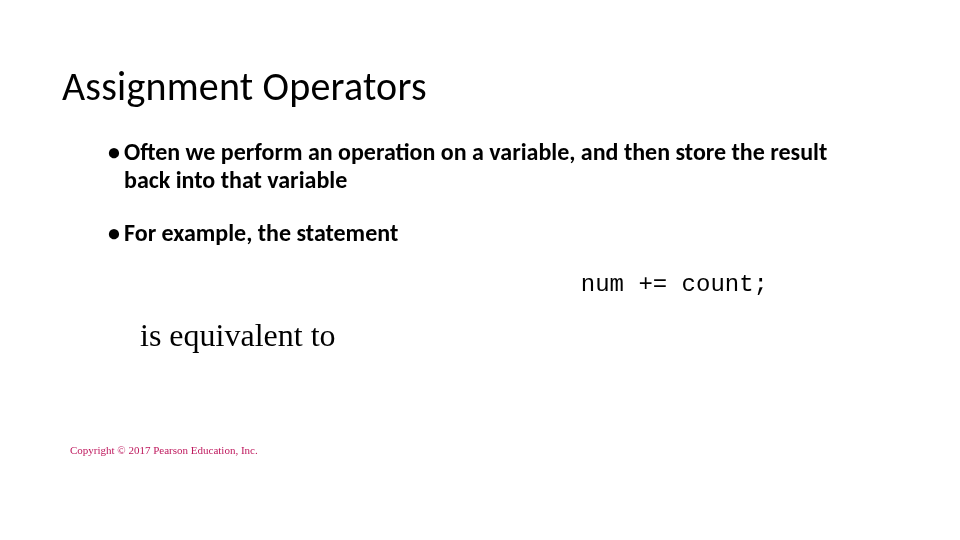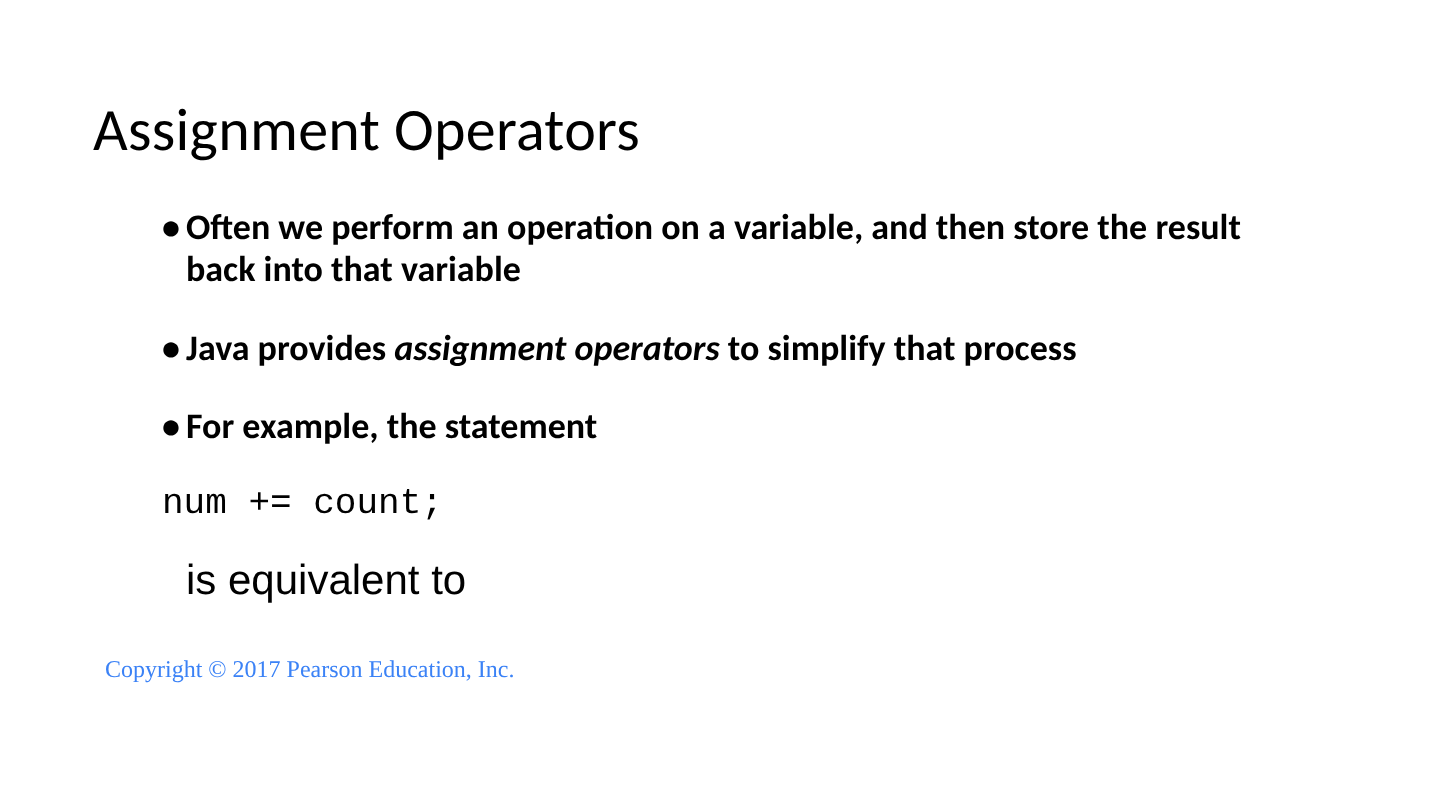--- a/index.html
+++ b/index.html
@@ -46,52 +46,49 @@
     position: absolute;
     left: 0;
     top: 0;
   }
   .italic {
     font-style: italic;
   }
   .code {
     font-family: "Courier New", Courier, monospace;
     font-size: 24px;
-    text-align: left;
+    text-align: right;
     margin: 10px 0 18px 0;
     padding-right: 60px;
   }
   .followup {
-    font-family: Liberation Sans, sans-serif;
-    font-size: 28px;
-    margin-left: 16px;
+    font-family: Liberation Serif, serif;
+    font-size: 32px;
+    margin-left: 32px;
     margin-bottom: 14px;
   }
   .copyright {
     position: absolute;
     left: 70px;
     bottom: 20px;
     font-family: "Times New Roman", Times, serif;
-    font-size: 16px;
-    color: #3b82f6;
+    font-size: 11px;
+    color: #be185d;
   }
 </style>
 </head>
 <body>
 
 <div class="slide">
 
   <div class="title">Assignment Operators</div>
 
   <div class="body">
     <div class="bullet">Often we perform an operation on a variable, and then store the result back into that variable</div>
 
-    <div class="bullet">
-      <span>Java provides </span><span class="italic">assignment operators</span><span> to simplify that process</span>
-    </div>
 
     <div class="bullet">For example, the statement</div>
 
     <div class="code">num += count;</div>
 
     <div class="followup">is equivalent to</div>
 
   </div>
 
   <div class="copyright">Copyright © 2017 Pearson Education, Inc.</div>

